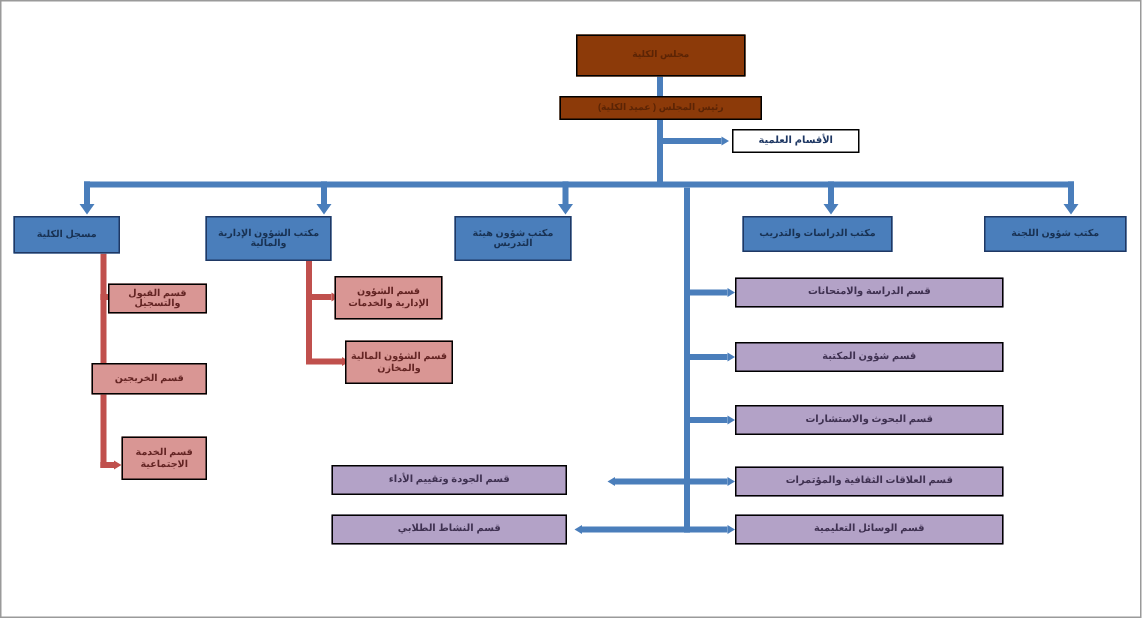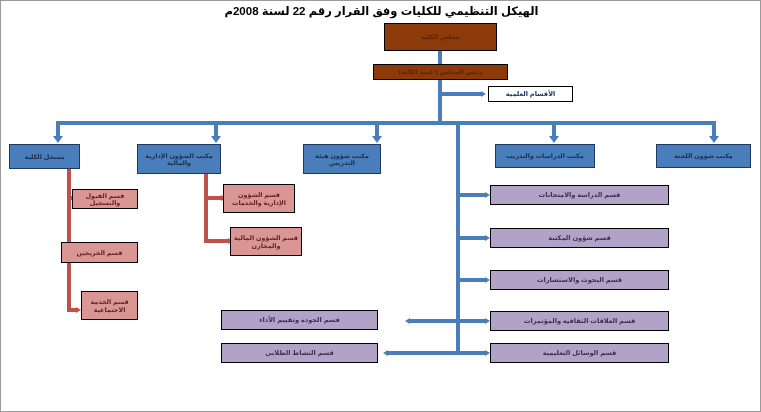--- a/index.html
+++ b/index.html
@@ -94,21 +94,20 @@
     border-top:3.5px solid transparent;
     border-bottom:3.5px solid transparent;
     border-left:5px solid #C0504D;
   }
 </style>
 </head>
 <body>
 
 <div id="chart">
 
-  <div class="title">الهيكل التنظيمي للكليات وفق القرار رقم 22 لسنة 2008م</div>
 
   <div class="box b-brown" style="left:383px;top:22px;width:113px;height:28px;">
     <span>مجلس الكلية</span>
   </div>
 
   <div class="ln ln-blue" style="left:437px;top:50px;width:4px;height:13px;"></div>
 
   <div class="box b-brown" style="left:372px;top:63px;width:135px;height:16px;">
     <span>رئيس المجلس ( عميد الكلية)</span>
   </div>

